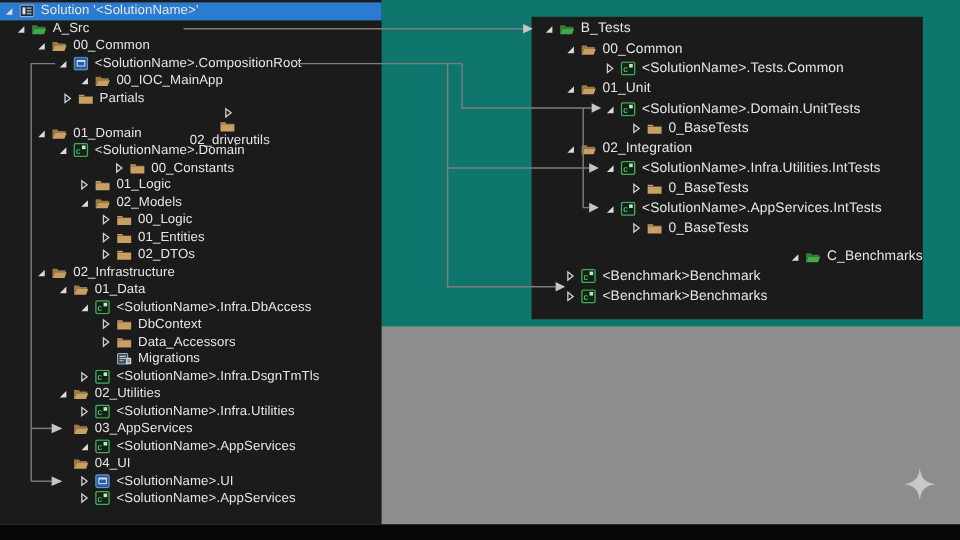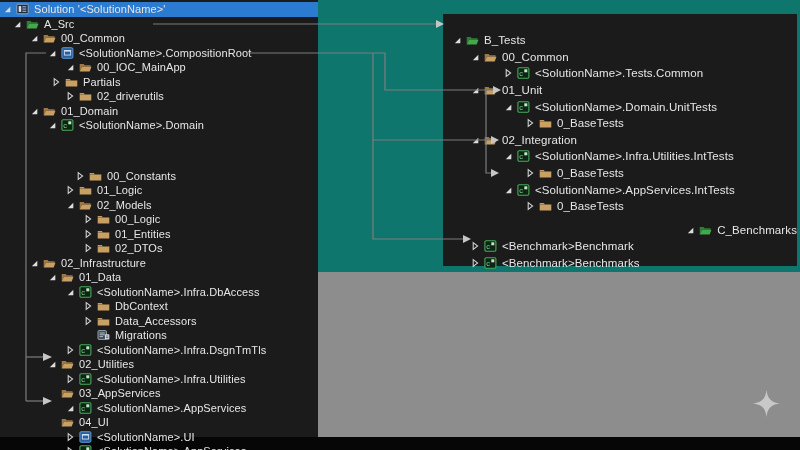--- a/index.html
+++ b/index.html
@@ -2,21 +2,21 @@
 <html><head>
 <meta charset="utf-8">
 <style>
   html,body{margin:0;padding:0;background:#000;}
   .stage{position:relative;width:800px;height:450px;background:#0f766e;overflow:hidden;
          font-family:"Liberation Sans",sans-serif;}
   .gray-band{position:absolute;left:0;top:272px;width:800px;height:165px;background:#8d8d8d;}
   .bottom-bar{position:absolute;left:0;top:437px;width:800px;height:13px;background:#060606;}
   .panel{position:absolute;background:#1b1b1b;box-sizing:border-box;}
   #left-panel{left:0;top:0;width:318px;height:437px;padding-top:2px;}
-  #right-panel{left:443px;top:14px;width:354px;height:252px;padding-top:18px;}
+  #right-panel{left:443px;top:14px;width:326px;height:252px;padding-top:2px;}
   .row{display:flex;align-items:center;color:#e6e6e6;font-size:11px;white-space:nowrap;box-sizing:border-box;}
   #left-panel .row{height:14.5px;}
   #right-panel .row{height:16.6px;font-size:11.5px;}
   .row.selected{background:#2b7bd0;}
   .exp{width:10px;height:10px;flex:none;margin-right:4px;}
   .ic{width:13px;height:12px;flex:none;margin-right:5px;}
   .exp svg,.ic svg{display:block;width:100%;height:100%;}
   .lbl{letter-spacing:.1px;}
   .connectors{position:absolute;left:0;top:0;pointer-events:none;}
   .sparkle{position:absolute;left:751px;top:388px;width:31px;height:31px;}
@@ -112,21 +112,21 @@
           </svg>
         </span>
         <span class="ic">
           <svg viewBox="0 0 13 12">
             <path d="M0.7,10.5 V2.9 h4.1 l1,1.3 h6.5 v6.3 Z" fill="#c9a063"></path>
             <path d="M0.7,4.4 h11.6" stroke="rgba(0,0,0,0.35)" stroke-width="0.8"></path>
           </svg>
         </span>
         <span class="lbl">Partials</span>
       </div>
-      <div class="row" style="padding-left: 65px;">
+      <div class="row" style="padding-left: 65px; flex-direction: column;">
         <span class="exp">
           <svg viewBox="0 0 10 10">
             <polygon points="3.2,1.6 7.6,5 3.2,8.4" fill="none" stroke="#cfcfcf" stroke-width="1.1"></polygon>
           </svg>
         </span>
         <span class="ic">
           <svg viewBox="0 0 13 12">
             <path d="M0.7,10.5 V2.9 h4.1 l1,1.3 h6.5 v6.3 Z" fill="#c9a063"></path>
             <path d="M0.7,4.4 h11.6" stroke="rgba(0,0,0,0.35)" stroke-width="0.8"></path>
           </svg>
@@ -155,21 +155,21 @@
         </span>
         <span class="ic">
           <svg viewBox="0 0 13 12">
             <rect x="0.9" y="0.7" width="11" height="10.6" rx="1.2" fill="#0e2414" stroke="#48a95a" stroke-width="1.1"></rect>
             <text x="2.3" y="9" font-size="7.5" fill="#7ed08d" font-family="Liberation Sans, sans-serif">c</text>
             <rect x="7.3" y="2.3" width="3" height="3" fill="#bfe8c6"></rect>
           </svg>
         </span>
         <span class="lbl">&lt;SolutionName&gt;.Domain</span>
       </div>
-      <div class="row" style="padding-left: 75px; margin-top: 36px;">
+      <div class="row" style="padding-left: 94px;">
         <span class="exp">
           <svg viewBox="0 0 10 10">
             <polygon points="3.2,1.6 7.6,5 3.2,8.4" fill="none" stroke="#cfcfcf" stroke-width="1.1"></polygon>
           </svg>
         </span>
         <span class="ic">
           <svg viewBox="0 0 13 12">
             <path d="M0.7,10.5 V2.9 h4.1 l1,1.3 h6.5 v6.3 Z" fill="#c9a063"></path>
             <path d="M0.7,4.4 h11.6" stroke="rgba(0,0,0,0.35)" stroke-width="0.8"></path>
           </svg>

